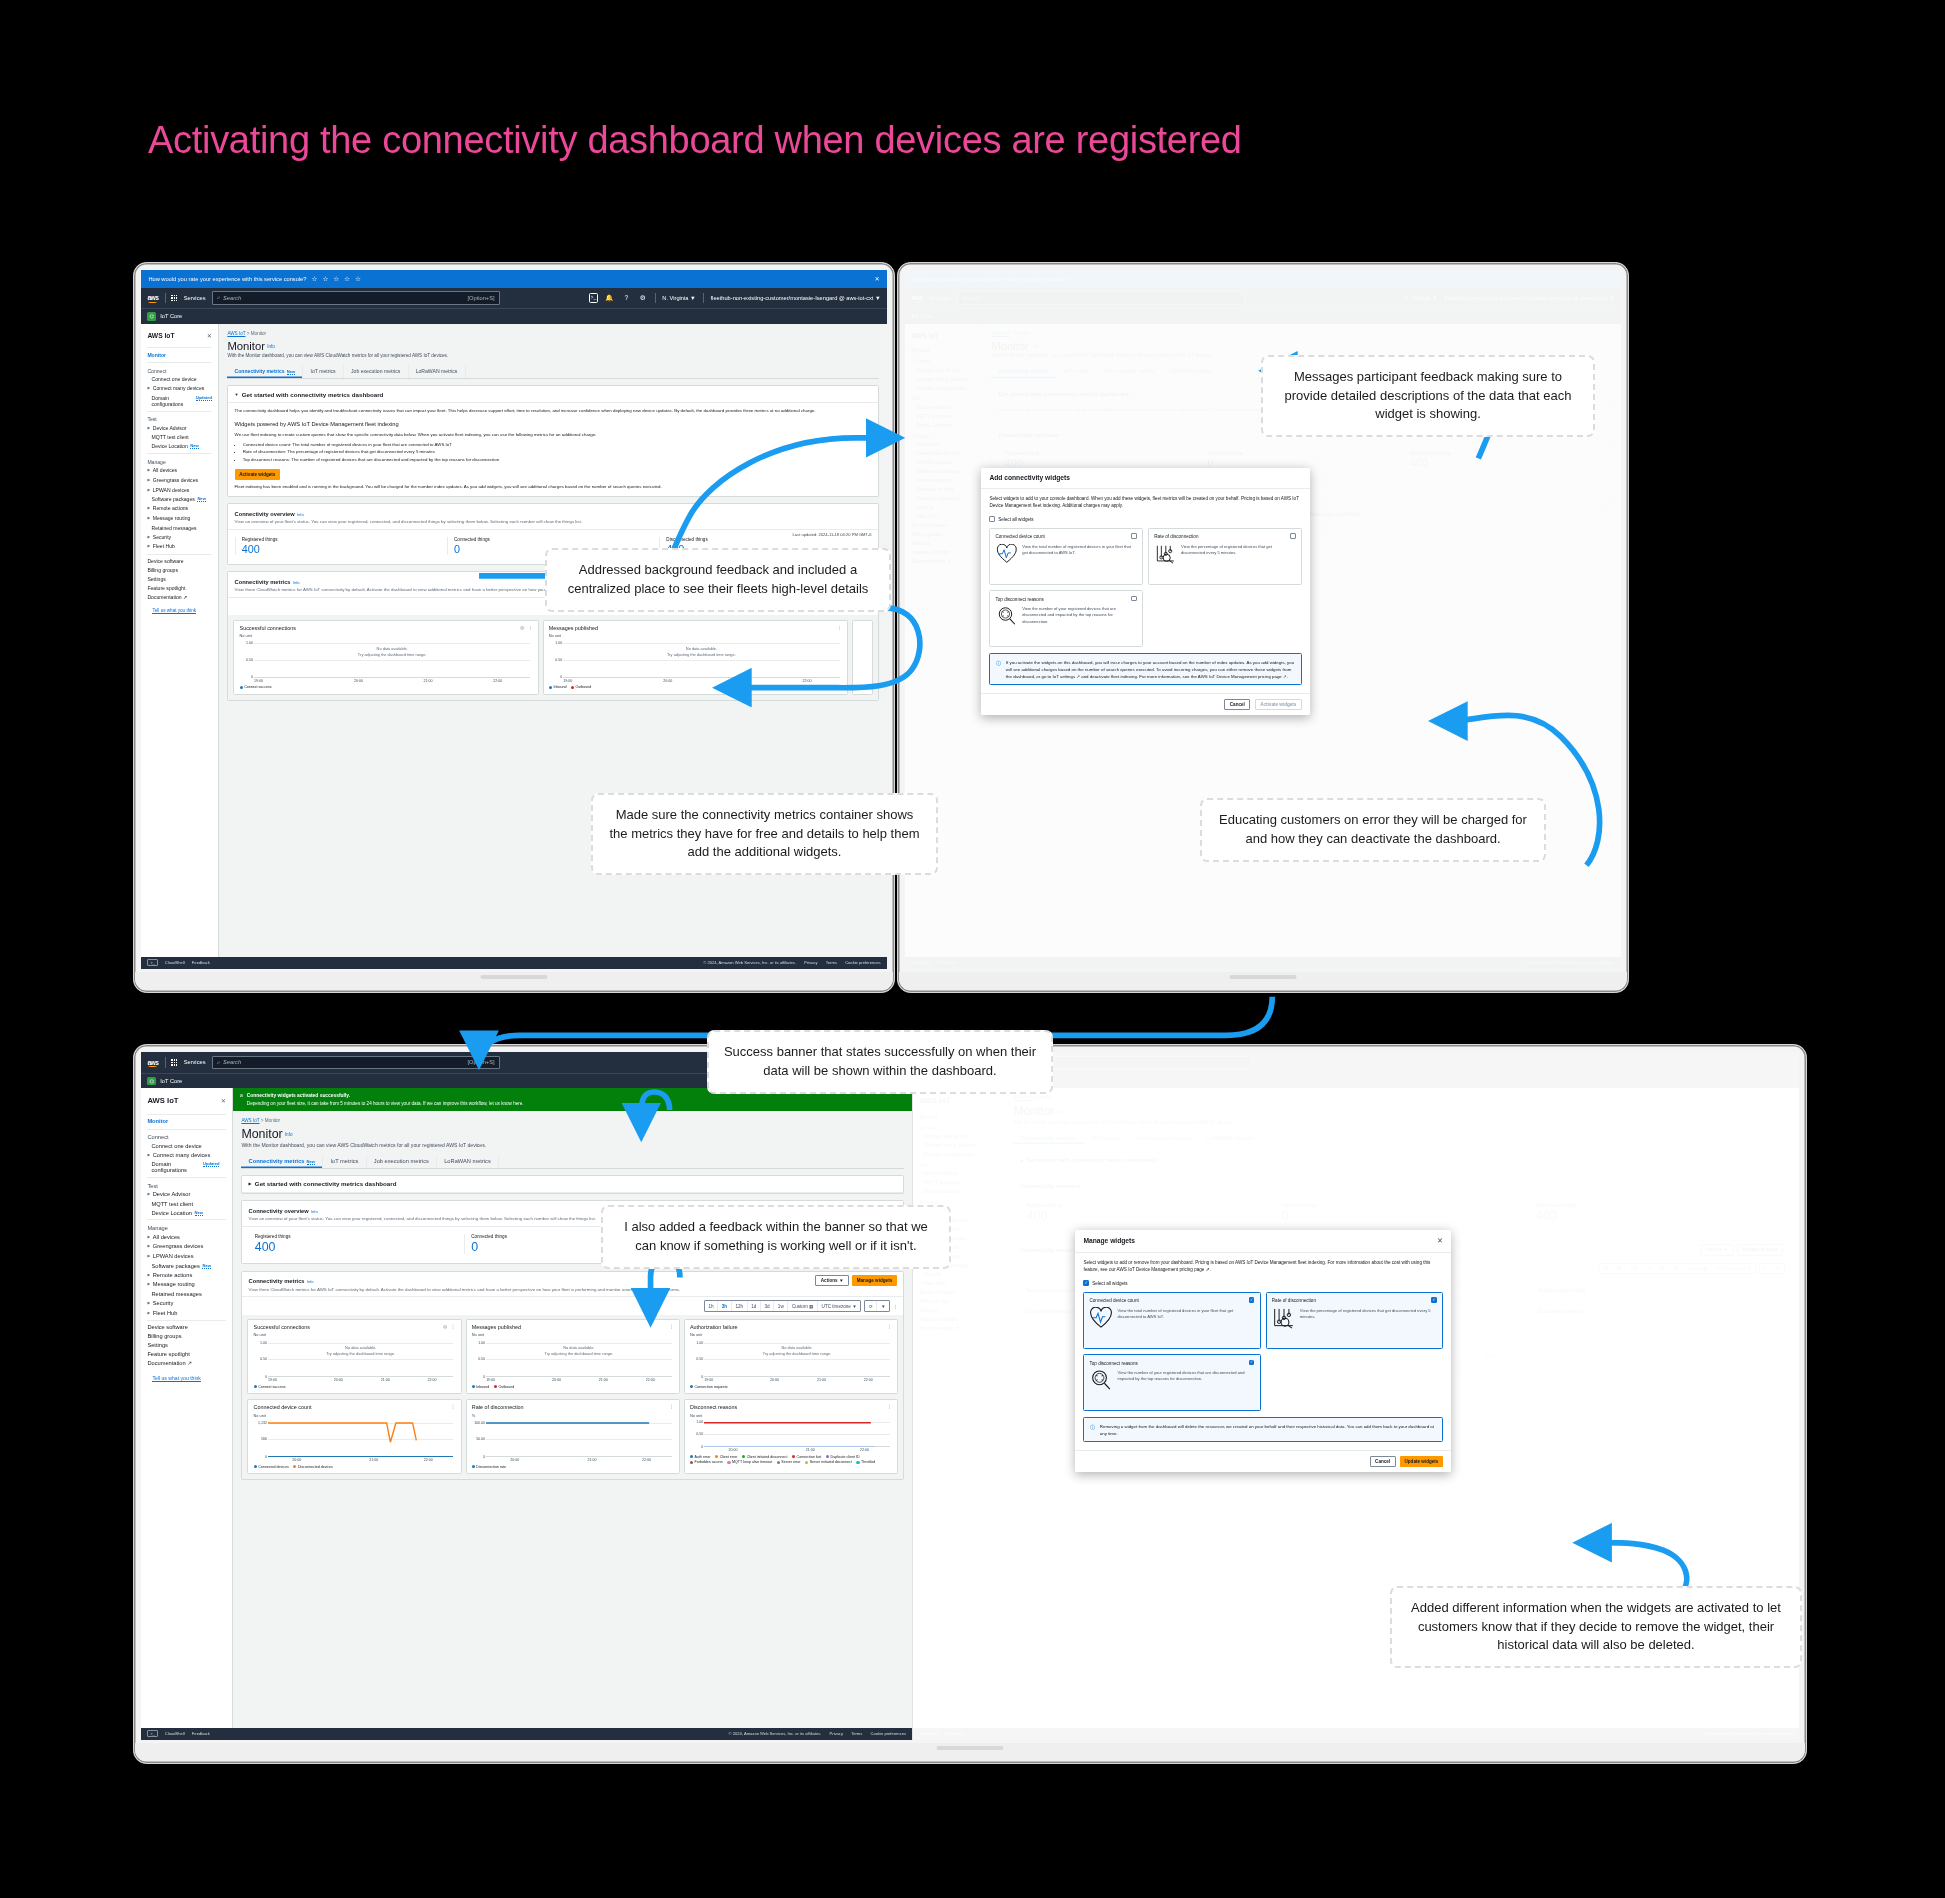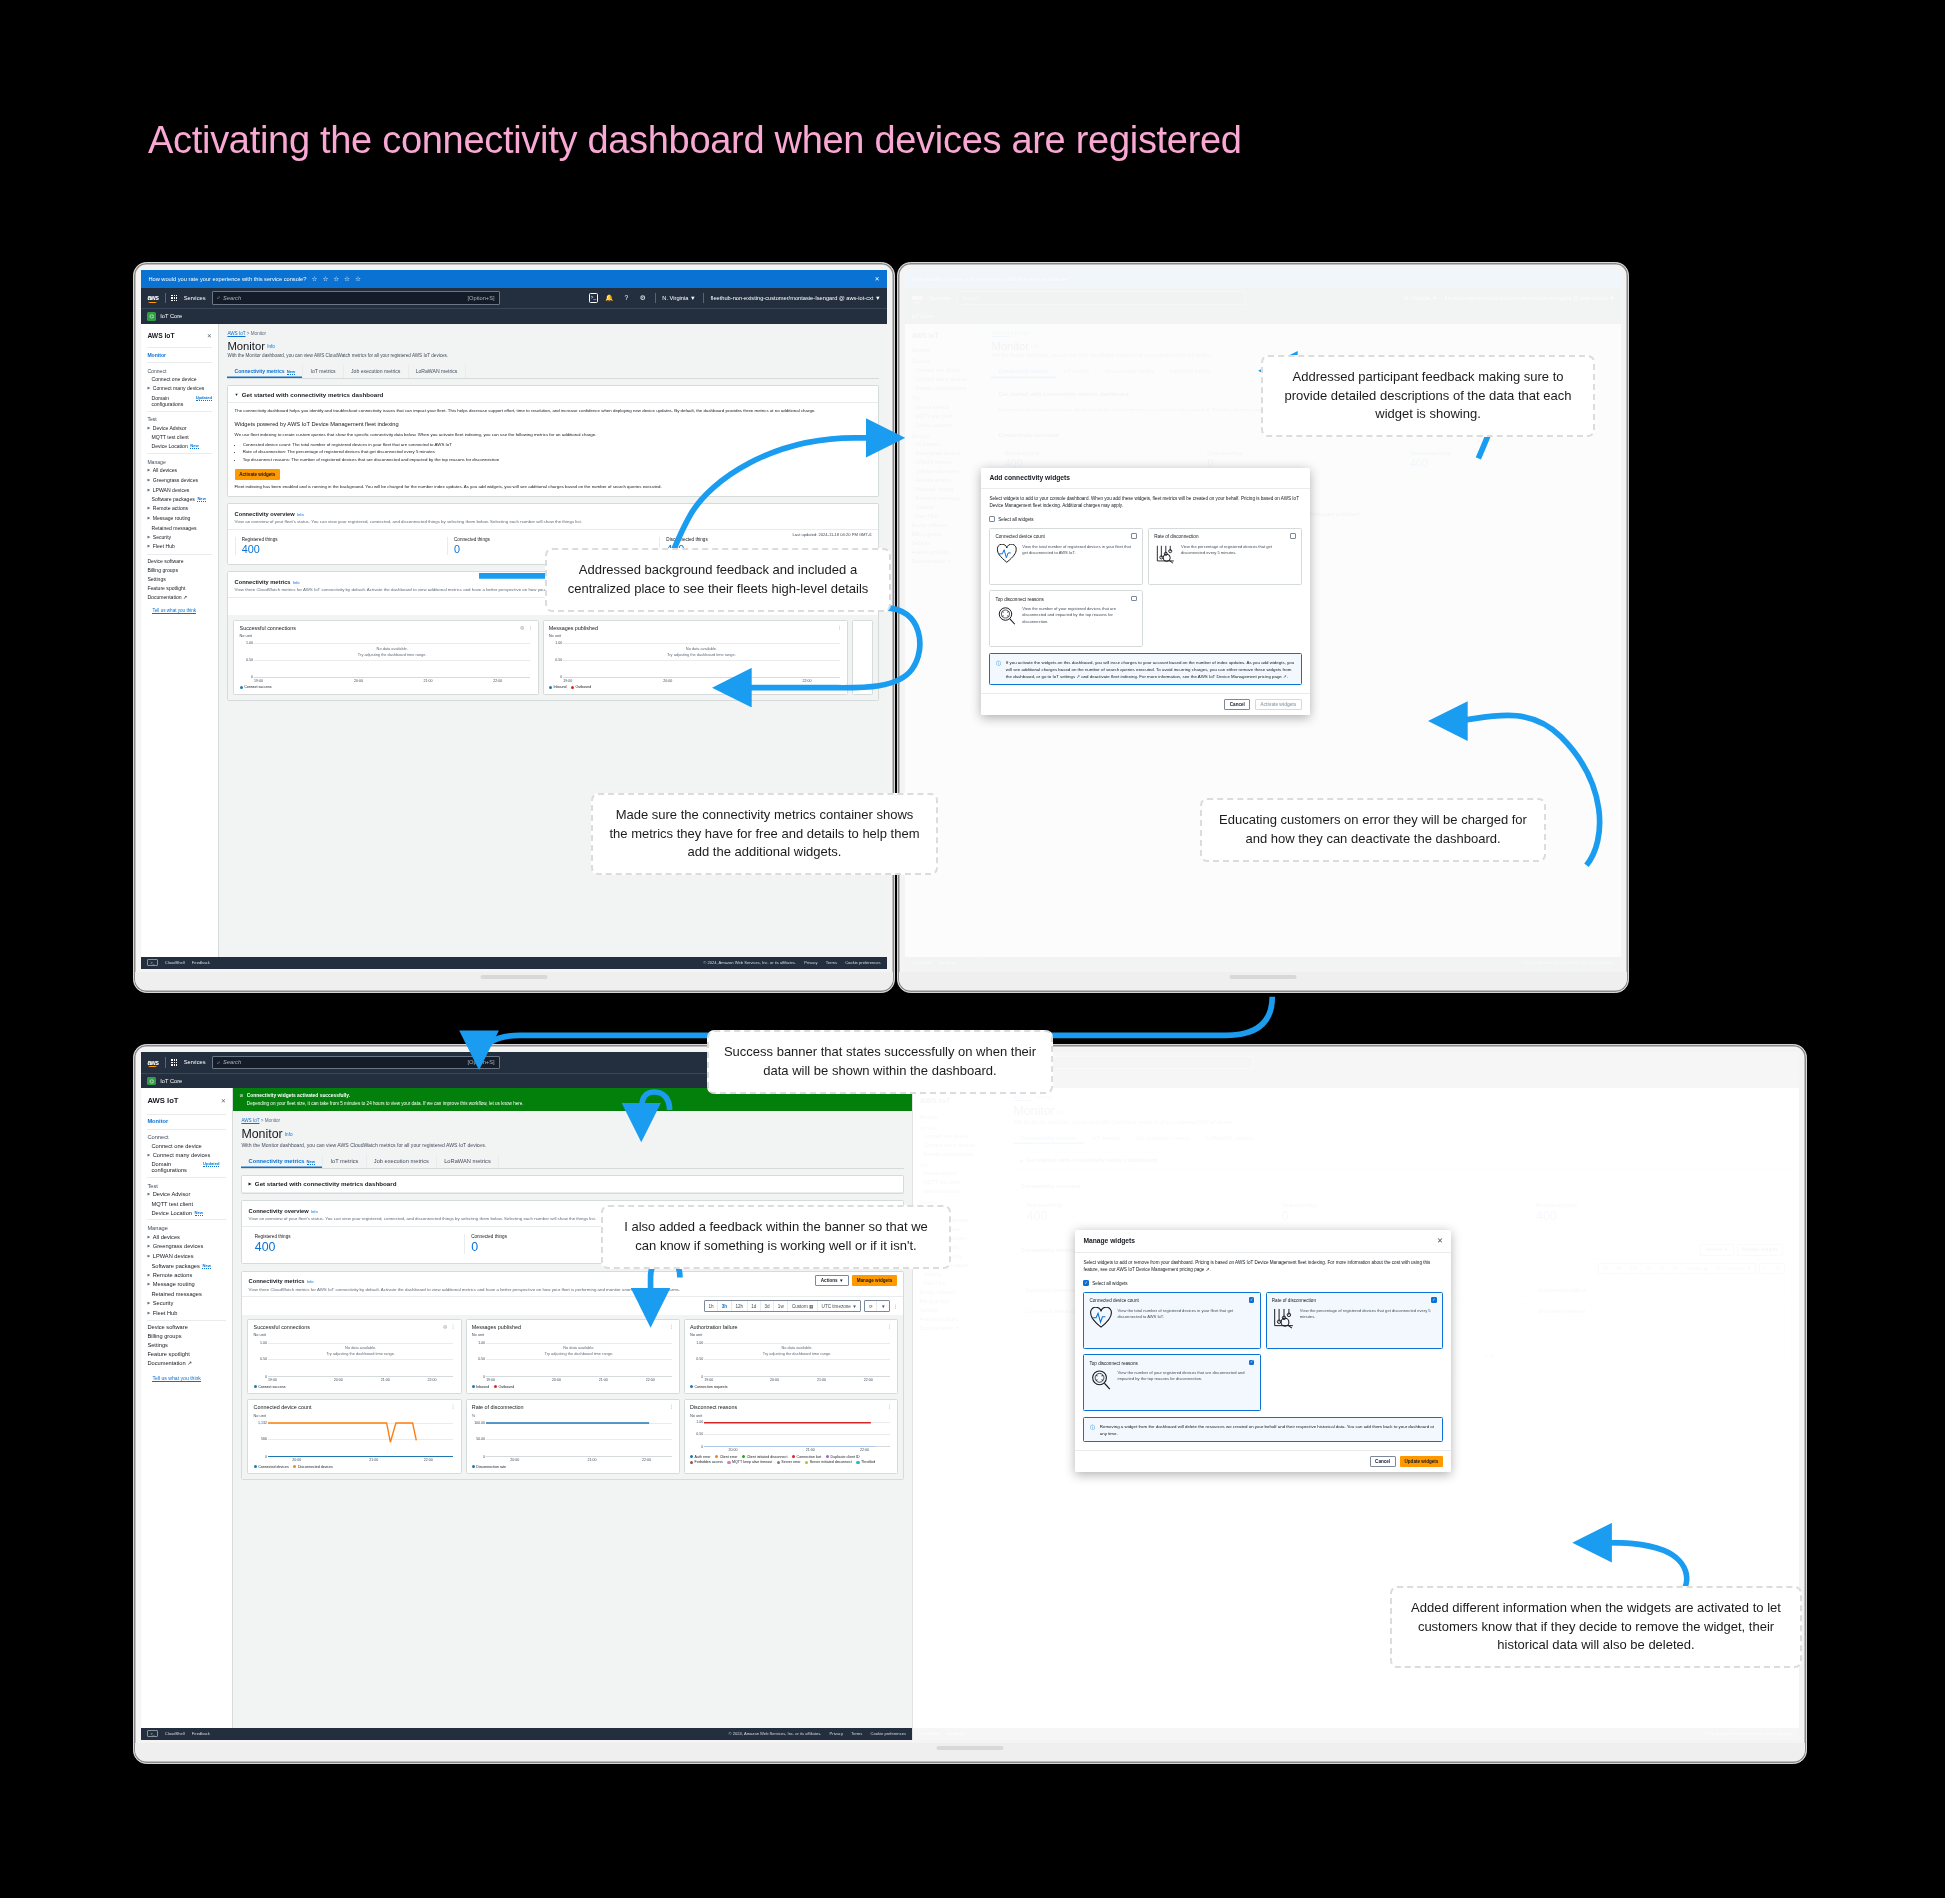--- a/index.html
+++ b/index.html
@@ -4,21 +4,21 @@
 <style>
   * { box-sizing: border-box; margin: 0; padding: 0; }
   html, body { background: #000; }
   body {
     width: 1946px; height: 1898px; position: relative;
     font-family: "Liberation Sans", sans-serif;
     color: #16191f; overflow: hidden;
   }
   .deck-title {
     position: absolute; left: 148px; top: 119px;
-    font-size: 38px; font-weight: 400; color: #f9a8d4;
+    font-size: 38px; font-weight: 400; color: #ec4899;
     letter-spacing: -0.3px; white-space: nowrap;
   }
 
   
   .laptop { position: absolute; }
   .laptop .shell {
     position: absolute; inset: 0;
     background: #f4f4f4; border-radius: 13.4px;
     border: 1.5px solid #d6d6d6;
     box-shadow: 0 0 0 1.5px #8a8a8a inset;
@@ -1345,21 +1345,21 @@
     <path d="M3080,1680 C3120,1630 3120,1520 3030,1430 C2960,1360 2870,1400 2820,1400 H2790"></path>
     <path d="M2470,1935 C2470,1985 2440,2010 2380,2010 H1010 C960,2010 930,2030 930,2060"></path>
     <path d="M1300,2155 C1300,2135 1290,2120 1270,2120 C1250,2120 1245,2135 1245,2160 V2200"></path>
     <path d="M1320,2480 C1320,2455 1310,2445 1290,2445 C1270,2445 1263,2460 1263,2480 V2560"></path>
     <path d="M3250,3105 C3290,3080 3280,3030 3230,3010 C3190,2995 3150,2995 3110,2995 H3070"></path>
   </g>
 </svg>
 
 <div class="callout" style="left:545px; top:548px; width:346px;">Addressed background feedback and included a centralized place to see their fleets high-level details</div>
 
-<div class="callout" style="left:1261px; top:355px; width:334px;">Addressed participant feedback making sure to provide detailed descriptions of the data that each widget is showing.</div>
+<div class="callout" style="left:1261px; top:355px; width:334px;">Messages participant feedback making sure to provide detailed descriptions of the data that each widget is showing.</div>
 
 <div class="callout" style="left:591px; top:793px; width:347px;">Made sure the connectivity metrics container shows the metrics they have for free and details to help them add the additional widgets.</div>
 
 <div class="callout" style="left:1200px; top:798px; width:346px;">Educating customers on error they will be charged for and how they can deactivate the dashboard.</div>
 
 <div class="callout" style="left:707px; top:1030px; width:346px;">Success banner that states successfully on when their data will be shown within the dashboard.</div>
 
 <div class="callout" style="left:601px; top:1205px; width:350px;">I also added a feedback within the banner so that we can know if something is working well or if it isn't.</div>
 
 <div class="callout" style="left:1390px; top:1586px; width:412px;">Added different information when the widgets are activated to let customers know that if they decide to remove the widget, their historical data will also be deleted.</div>

